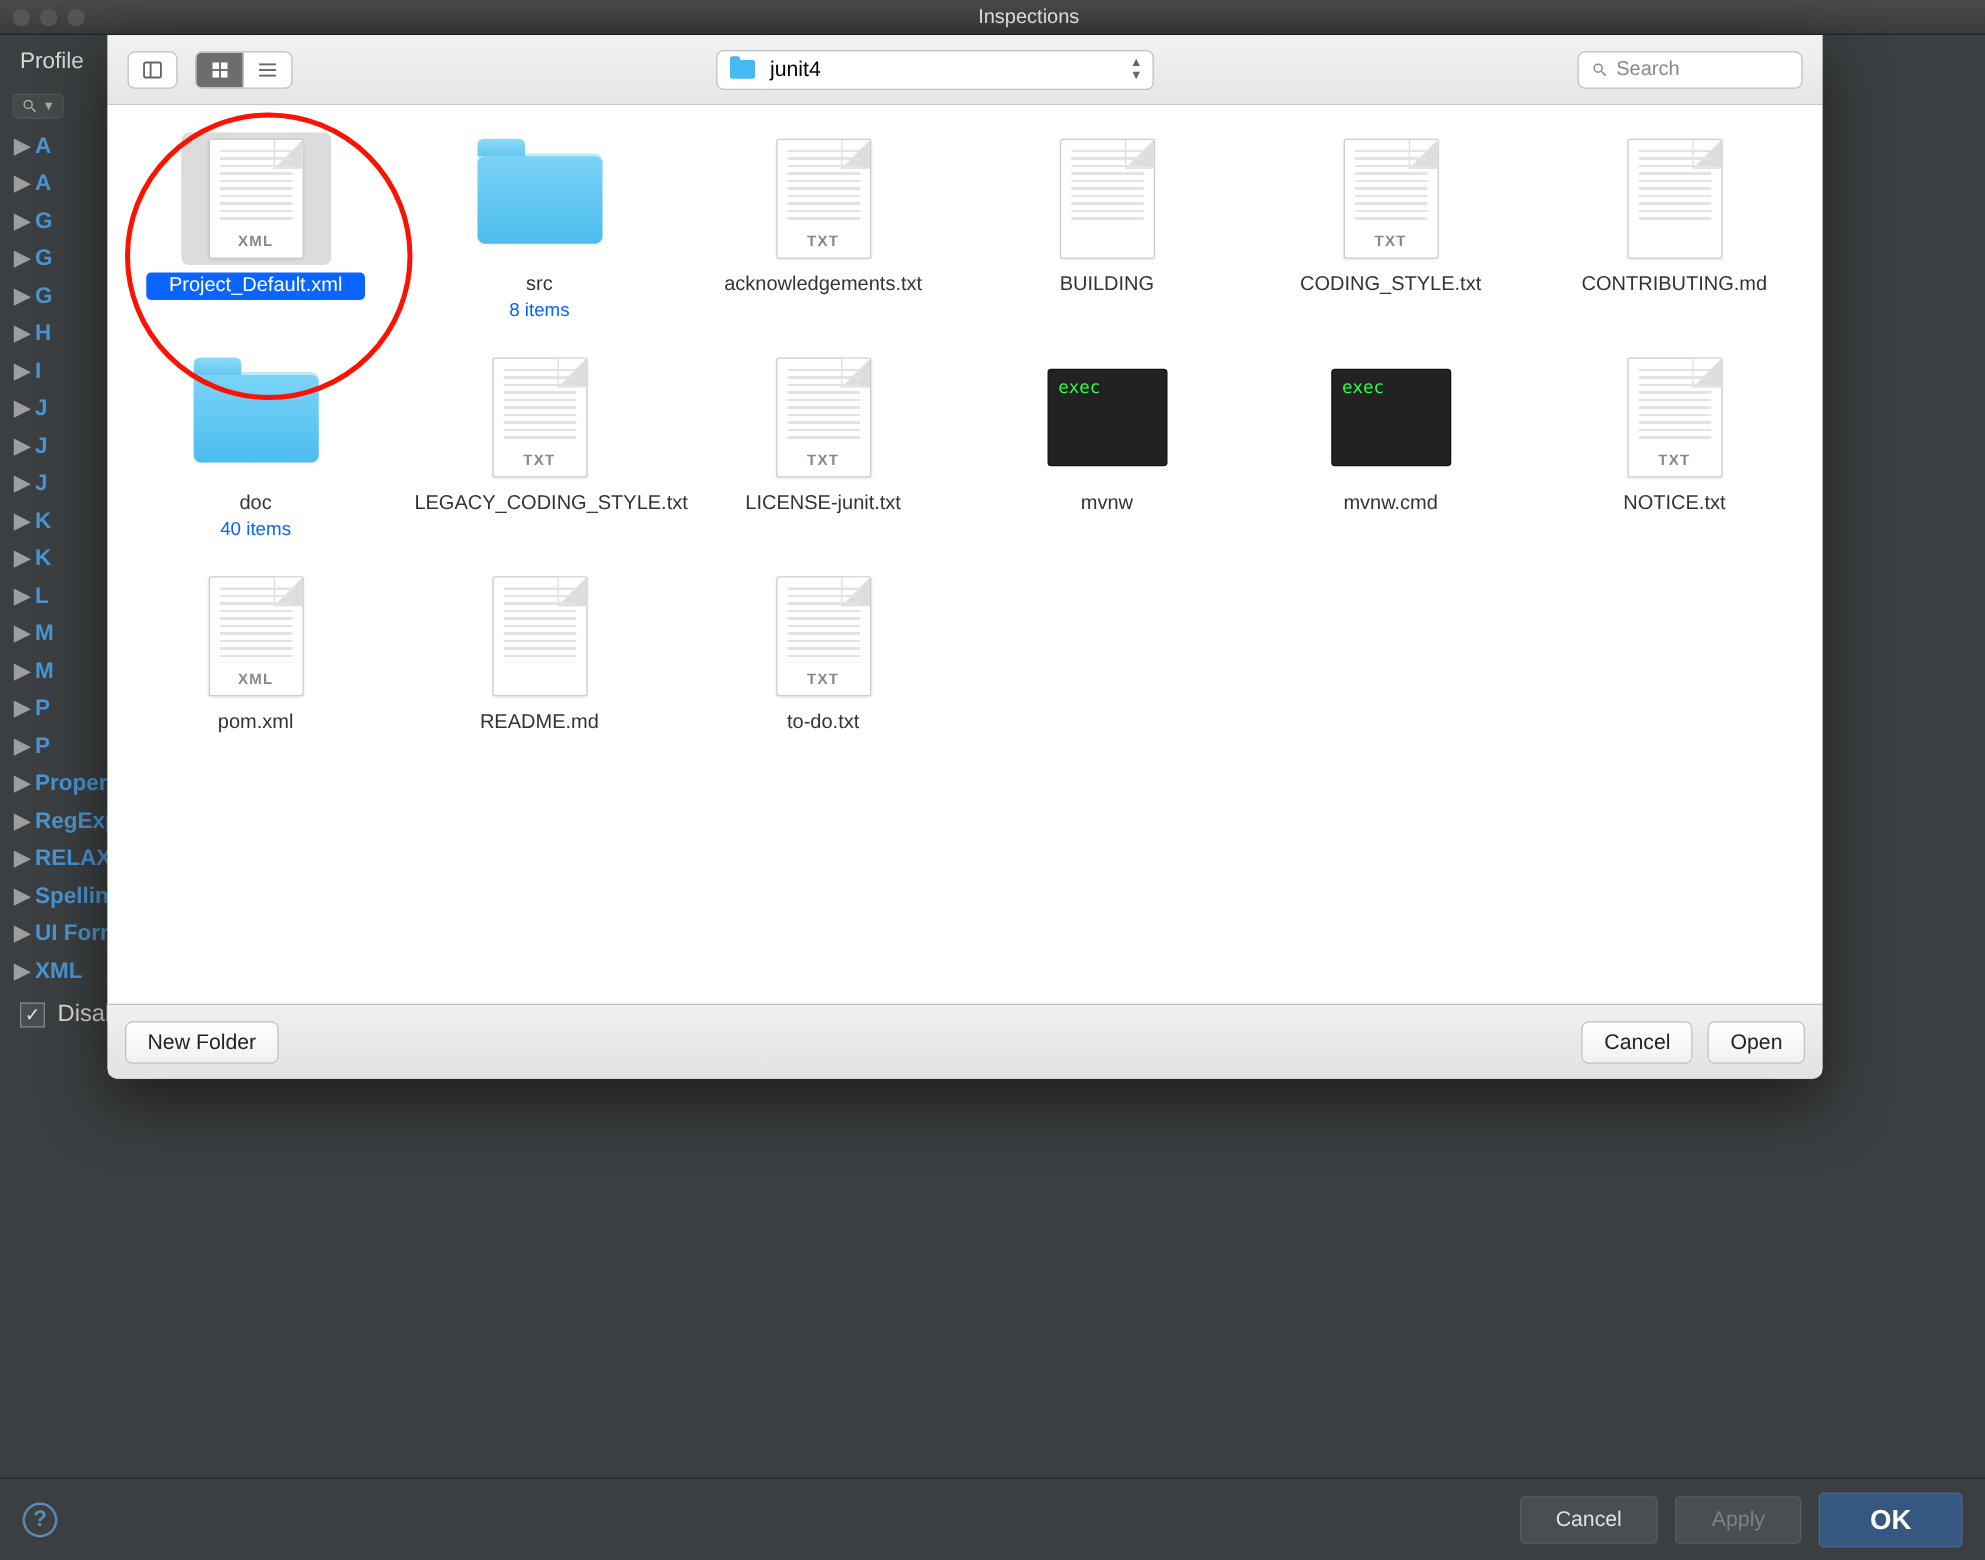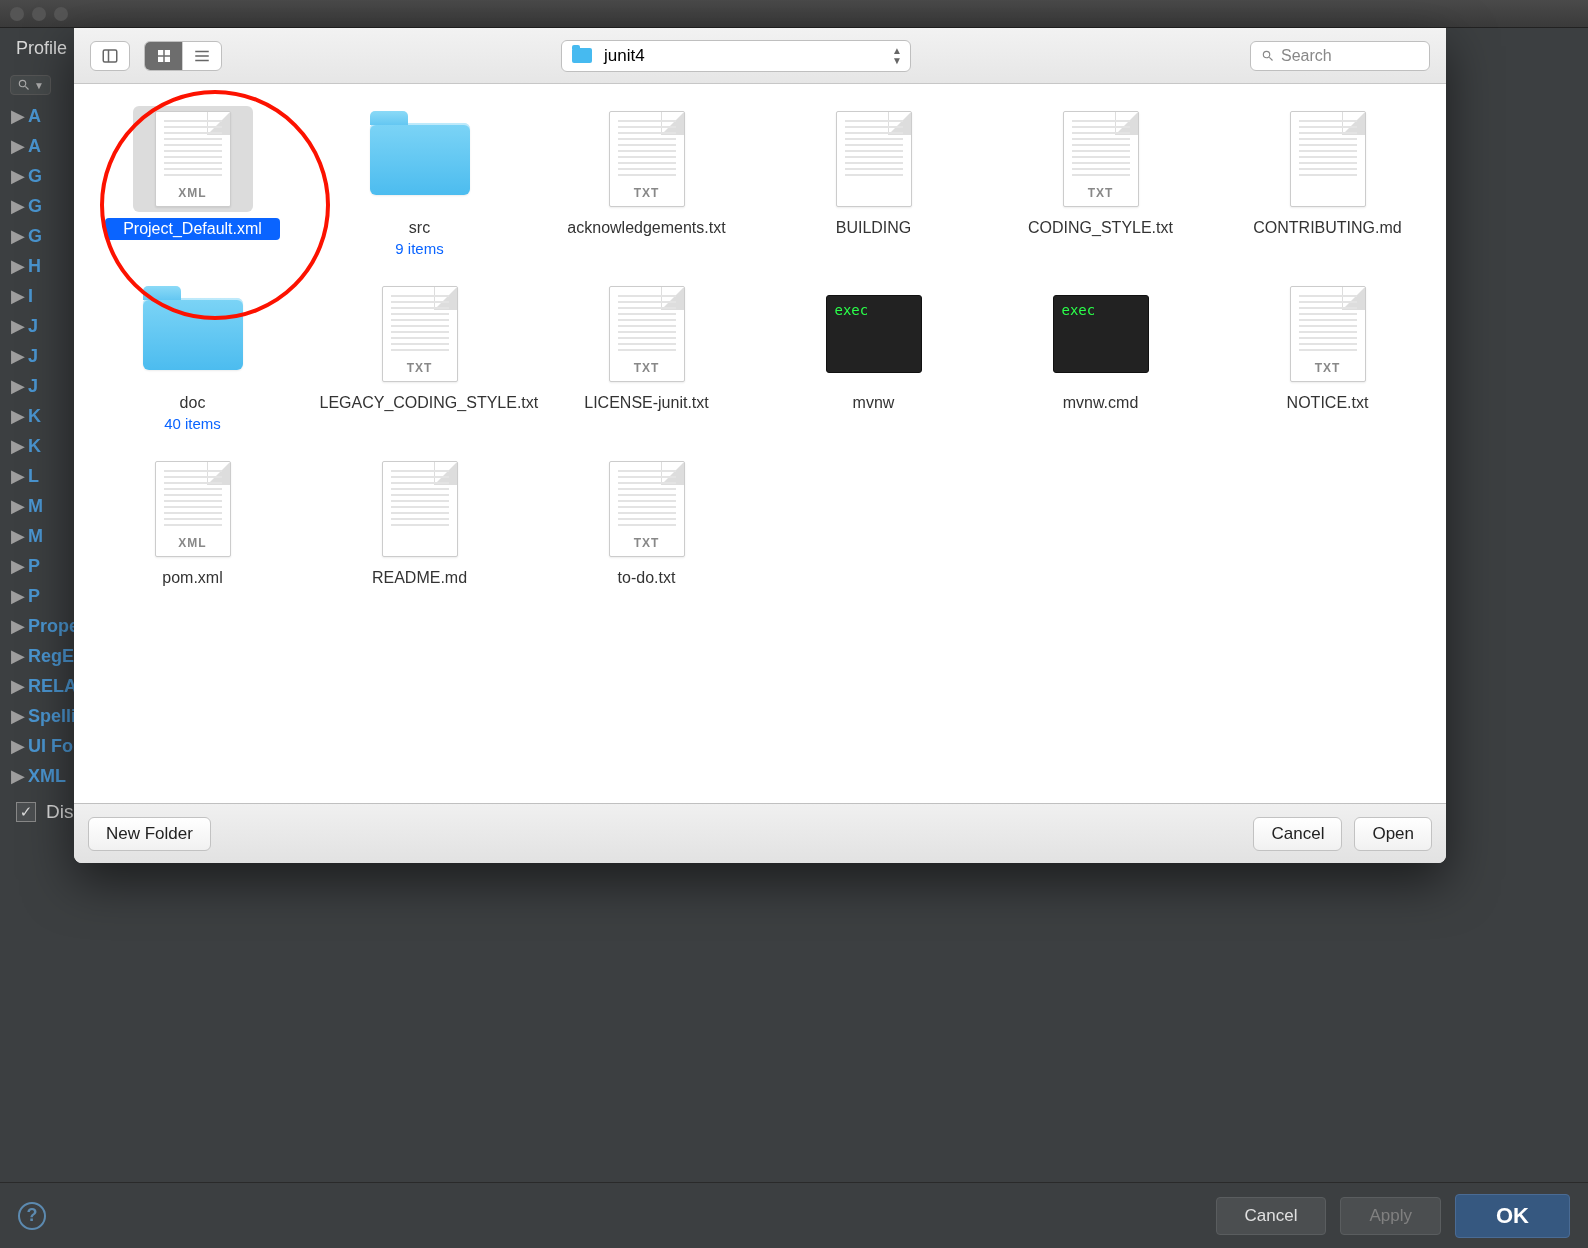--- a/index.html
+++ b/index.html
@@ -29,21 +29,21 @@
 .disable-row { display: flex; align-items: center; gap: 10px; padding: 10px 16px; color: #d8d8d8; font-size: 19px; }
 .chk { width: 20px; height: 20px; border: 1px solid #888; background: #4b4e50; display:flex; align-items:center; justify-content:center; color:#ddd; font-size:15px; }
 
 .bottom-bar { position: absolute; bottom: 0; left: 0; right: 0; height: 66px; background: #3c3f41; display: flex; align-items: center; justify-content: flex-end; gap: 14px; padding: 0 18px; border-top: 1px solid #2a2a2a; }
 .help { width: 28px; height: 28px; border-radius: 50%; border: 2px solid #5c8ab0; color:#5c8ab0; display:flex; align-items:center; justify-content:center; font-weight:700; margin-right:auto; font-size:18px;}
 .btn-dark { background: #4b4e50; color: #e0e0e0; border: 1px solid #5a5d5f; border-radius: 4px; padding: 8px 28px; font-size: 17px; }
 .btn-dark.disabled { color: #808080; }
 .btn-primary { background: #365880; color: #fff; border: 1px solid #4a6b94; border-radius: 4px; padding: 8px 40px; font-size: 22px; font-weight:600; }
 
 
-.sheet { position: absolute; top: 28px; left: 74px; width: 1372px; height: 835px; background: #fff; border-radius: 0 0 8px 8px; box-shadow: 0 18px 50px rgba(0,0,0,.55); display:flex; flex-direction:column; overflow:hidden;}
+.sheet { position: absolute; top: 28px; left: 86px; width: 1372px; height: 835px; background: #fff; border-radius: 0 0 8px 8px; box-shadow: 0 18px 50px rgba(0,0,0,.55); display:flex; flex-direction:column; overflow:hidden;}
 .sheet-toolbar { height: 56px; background: linear-gradient(#f2f2f2,#e6e6e6); border-bottom:1px solid #c7c7c7; display:flex; align-items:center; padding:0 16px; gap:14px;}
 .seg { display:flex; background:#fff; border:1px solid #bfbfbf; border-radius:6px; overflow:hidden; height:30px;}
 .seg .sbtn{ width:38px; display:flex; align-items:center; justify-content:center; border-right:1px solid #d0d0d0; color:#555;}
 .seg .sbtn:last-child{border-right:none;}
 .seg .sbtn.active{ background:#6d6d6d; color:#fff;}
 .sbtn svg{width:18px;height:18px;}
 .path-pop{ margin-left:auto; margin-right:auto; display:flex; align-items:center; gap:10px; background:#fff; border:1px solid #bfbfbf; border-radius:6px; height:32px; padding:0 30px 0 10px; min-width:350px; position:relative;}
 .path-pop .updn{position:absolute; right:8px; top:5px; font-size:10px; color:#666; line-height:10px;}
 .folder-mini{ width:20px; height:15px; background:#46baf0; border-radius:2px; position:relative; margin-right:2px;}
 .folder-mini:before{content:''; position:absolute; top:-3px; left:0; width:8px; height:4px; background:#46baf0; border-radius:2px 2px 0 0;}
@@ -81,20 +81,21 @@
 </head>
 <body>
 
 <div class="window">
   <div class="titlebar">
     <div class="traffic">
       <div class="dot"></div>
       <div class="dot"></div>
       <div class="dot"></div>
     </div>
+    <div class="titlebar-title">Inspections</div>
   </div>
 
   <div class="content">
     <div class="profile-label">Profile</div>
 
     <div class="search-row">
       <span class="search-ico">
         <svg viewBox="0 0 24 24">
             <path d="M15.5 14h-.79l-.28-.27A6.471 6.471 0 0016 9.5 6.5 6.5 0 109.5 16a6.47 6.47 0 004.23-1.57l.27.28v.79l5 4.99L20.49 19l-4.99-5zM9.5 14A4.5 4.5 0 1114 9.5 4.5 4.5 0 019.5 14z"></path>
           </svg>
@@ -329,21 +330,21 @@
               <span class="doc-tag">XML</span>
             </div>
           </div>
           <div class="fname">Project_Default.xml</div>
         </div>
         <div class="file-item">
           <div class="file-icon-wrap">
             <div class="folder-ic"></div>
           </div>
           <div class="fname">src</div>
-          <div class="fsub">9 items</div>
+          <div class="fsub">8 items</div>
         </div>
         <div class="file-item">
           <div class="file-icon-wrap">
             <div class="doc-ic">
               <div class="doc-lines"></div>
               <span class="doc-tag">TXT</span>
             </div>
           </div>
           <div class="fname">acknowledgements.txt</div>
         </div>

